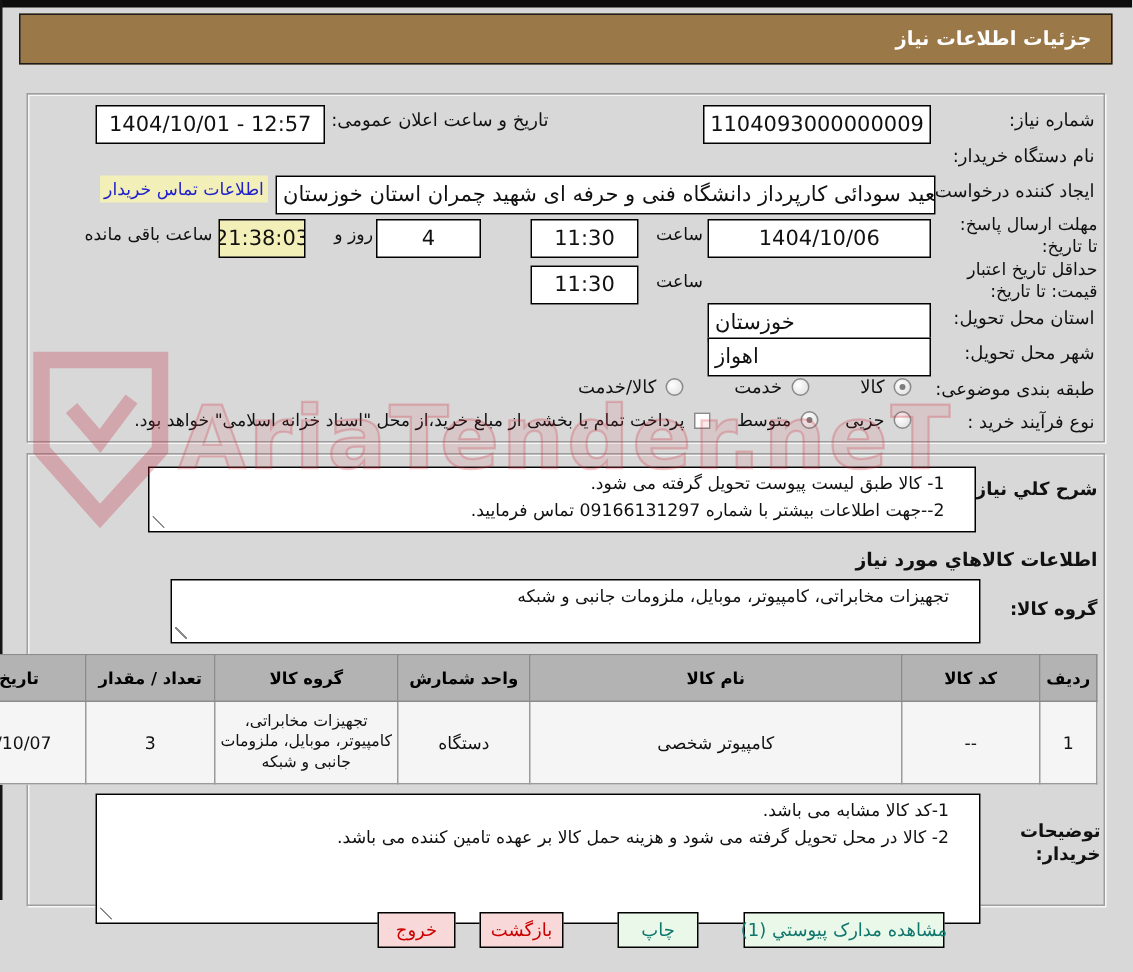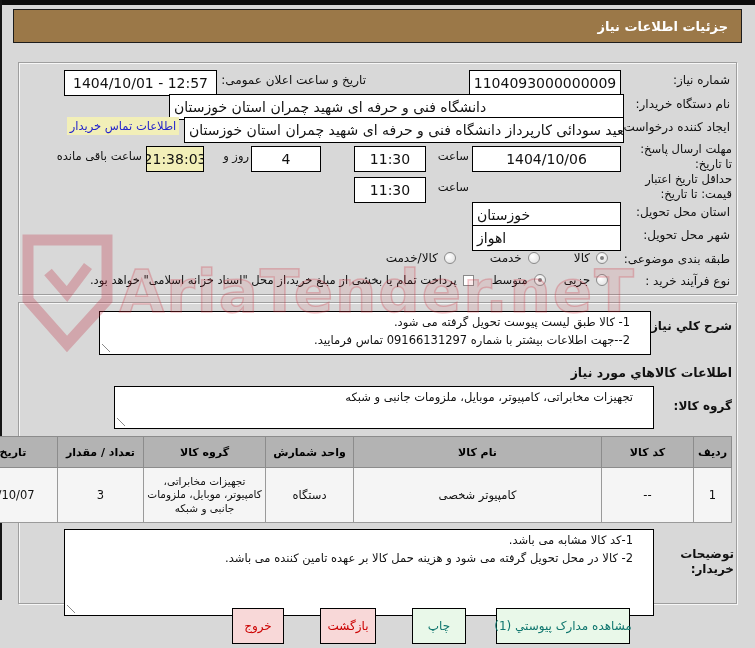--- a/index.html
+++ b/index.html
@@ -72,21 +72,21 @@
     background:#b3b3b3;font-size:11px;font-weight:bold;color:#000;
     border:1px solid #8c8c8c;padding:2px;height:26px;
   }
   table.items td{
     border:1px solid #9a9a9a;font-size:11.5px;text-align:center;
     padding:2px;height:50px;background:#f5f5f5;
   }
   table.items td.smallcell{font-size:10.5px;line-height:1.3;}
   .btnrow{position:absolute;top:608px;right:125px;display:flex;direction:rtl;}
   .btn{
-    height:36px;box-sizing:border-box;border:1px solid #000;
+    height:24px;box-sizing:border-box;border:1px solid #000;
     display:flex;align-items:center;justify-content:center;
     font-size:12px;cursor:default;white-space:nowrap;
   }
   .btn.green{background:#e9f8e9;color:#0f766e;}
   .btn.pink{background:#f8d8d8;color:#cc0000;}
   .watermark-text{
     position:absolute;top:258px;left:0;width:100%;text-align:center;
     font-size:58px;font-weight:bold;letter-spacing:2px;direction:ltr;
     color:rgba(210,45,60,0.10);-webkit-text-stroke:1.5px rgba(210,45,60,0.26);
     pointer-events:none;z-index:50;
@@ -106,21 +106,20 @@
   </div>
 
   <div class="groupbox" style="left:18px;top:62px;width:719px;height:233px;">
 
     <span class="lbl" style="right:6px;top:10px;">شماره نیاز:</span>
     <div class="ibox center ltr" style="right:115px;top:7px;width:152px;">1104093000000009</div>
     <span class="lbl" style="right:370px;top:10px;">تاریخ و ساعت اعلان عمومی:</span>
     <div class="ibox center ltr" style="right:519px;top:7px;width:153px;">1404/10/01 - 12:57</div>
 
     <span class="lbl" style="right:6px;top:34px;">نام دستگاه خریدار:</span>
-    <div class="ibox" style="right:112px;top:31px;width:455px;">دانشگاه فنی و حرفه ای شهید چمران استان خوزستان</div>
 
     <span class="lbl" style="right:6px;top:57px;">ایجاد کننده درخواست:</span>
     <div class="ibox" style="right:112px;top:54px;width:440px;">سعید سودائی کارپرداز دانشگاه فنی و حرفه ای شهید چمران استان خوزستان</div>
     <div class="linkbox" style="right:557px;top:54px;width:112px;">اطلاعات تماس خریدار</div>
 
     <div class="lbl wrap" style="right:4px;top:79px;width:102px;">مهلت ارسال پاسخ: تا تاریخ:</div>
     <div class="ibox center ltr" style="right:115px;top:83px;width:149px;">1404/10/06</div>
     <span class="lbl small" style="right:267px;top:86px;">ساعت</span>
     <div class="ibox center ltr" style="right:310px;top:83px;width:72px;">11:30</div>
     <div class="ibox center" style="right:415px;top:83px;width:70px;">4</div>
@@ -226,21 +225,21 @@
     <div class="tarea" style="right:82px;top:226px;width:590px;height:87px;">
       <div>1-کد کالا مشابه می باشد.</div>
       <div>2- کالا در محل تحویل گرفته می شود و هزینه حمل کالا بر عهده تامین کننده می باشد.</div>
       <span class="rs"></span>
     </div>
   </div>
 
   <div class="btnrow">
     <div class="btn green" style="width:134px;margin-left:30px;">مشاهده مدارک پیوستي (1)</div>
     <div class="btn green" style="width:54px;margin-left:36px;">چاپ</div>
-    <div class="btn pink" style="width:56px;margin-left:36px;">بازگشت</div>
+    <div class="btn pink" style="width:56px;margin-left:16px;">بازگشت</div>
     <div class="btn pink" style="width:52px;">خروج</div>
   </div>
 
   <div class="watermark-text">AriaTender.neT</div>
   <svg class="watermark-logo" width="115" height="125" viewBox="0 0 115 125">
     <path d="M18 8 L97 8 L97 68 L57 112 L18 68 Z" fill="none" stroke="#c0283c" stroke-width="11"></path>
     <path d="M38 40 L57 62 L78 34" fill="none" stroke="#c0283c" stroke-width="10"></path>
   </svg>
 
 </div>

